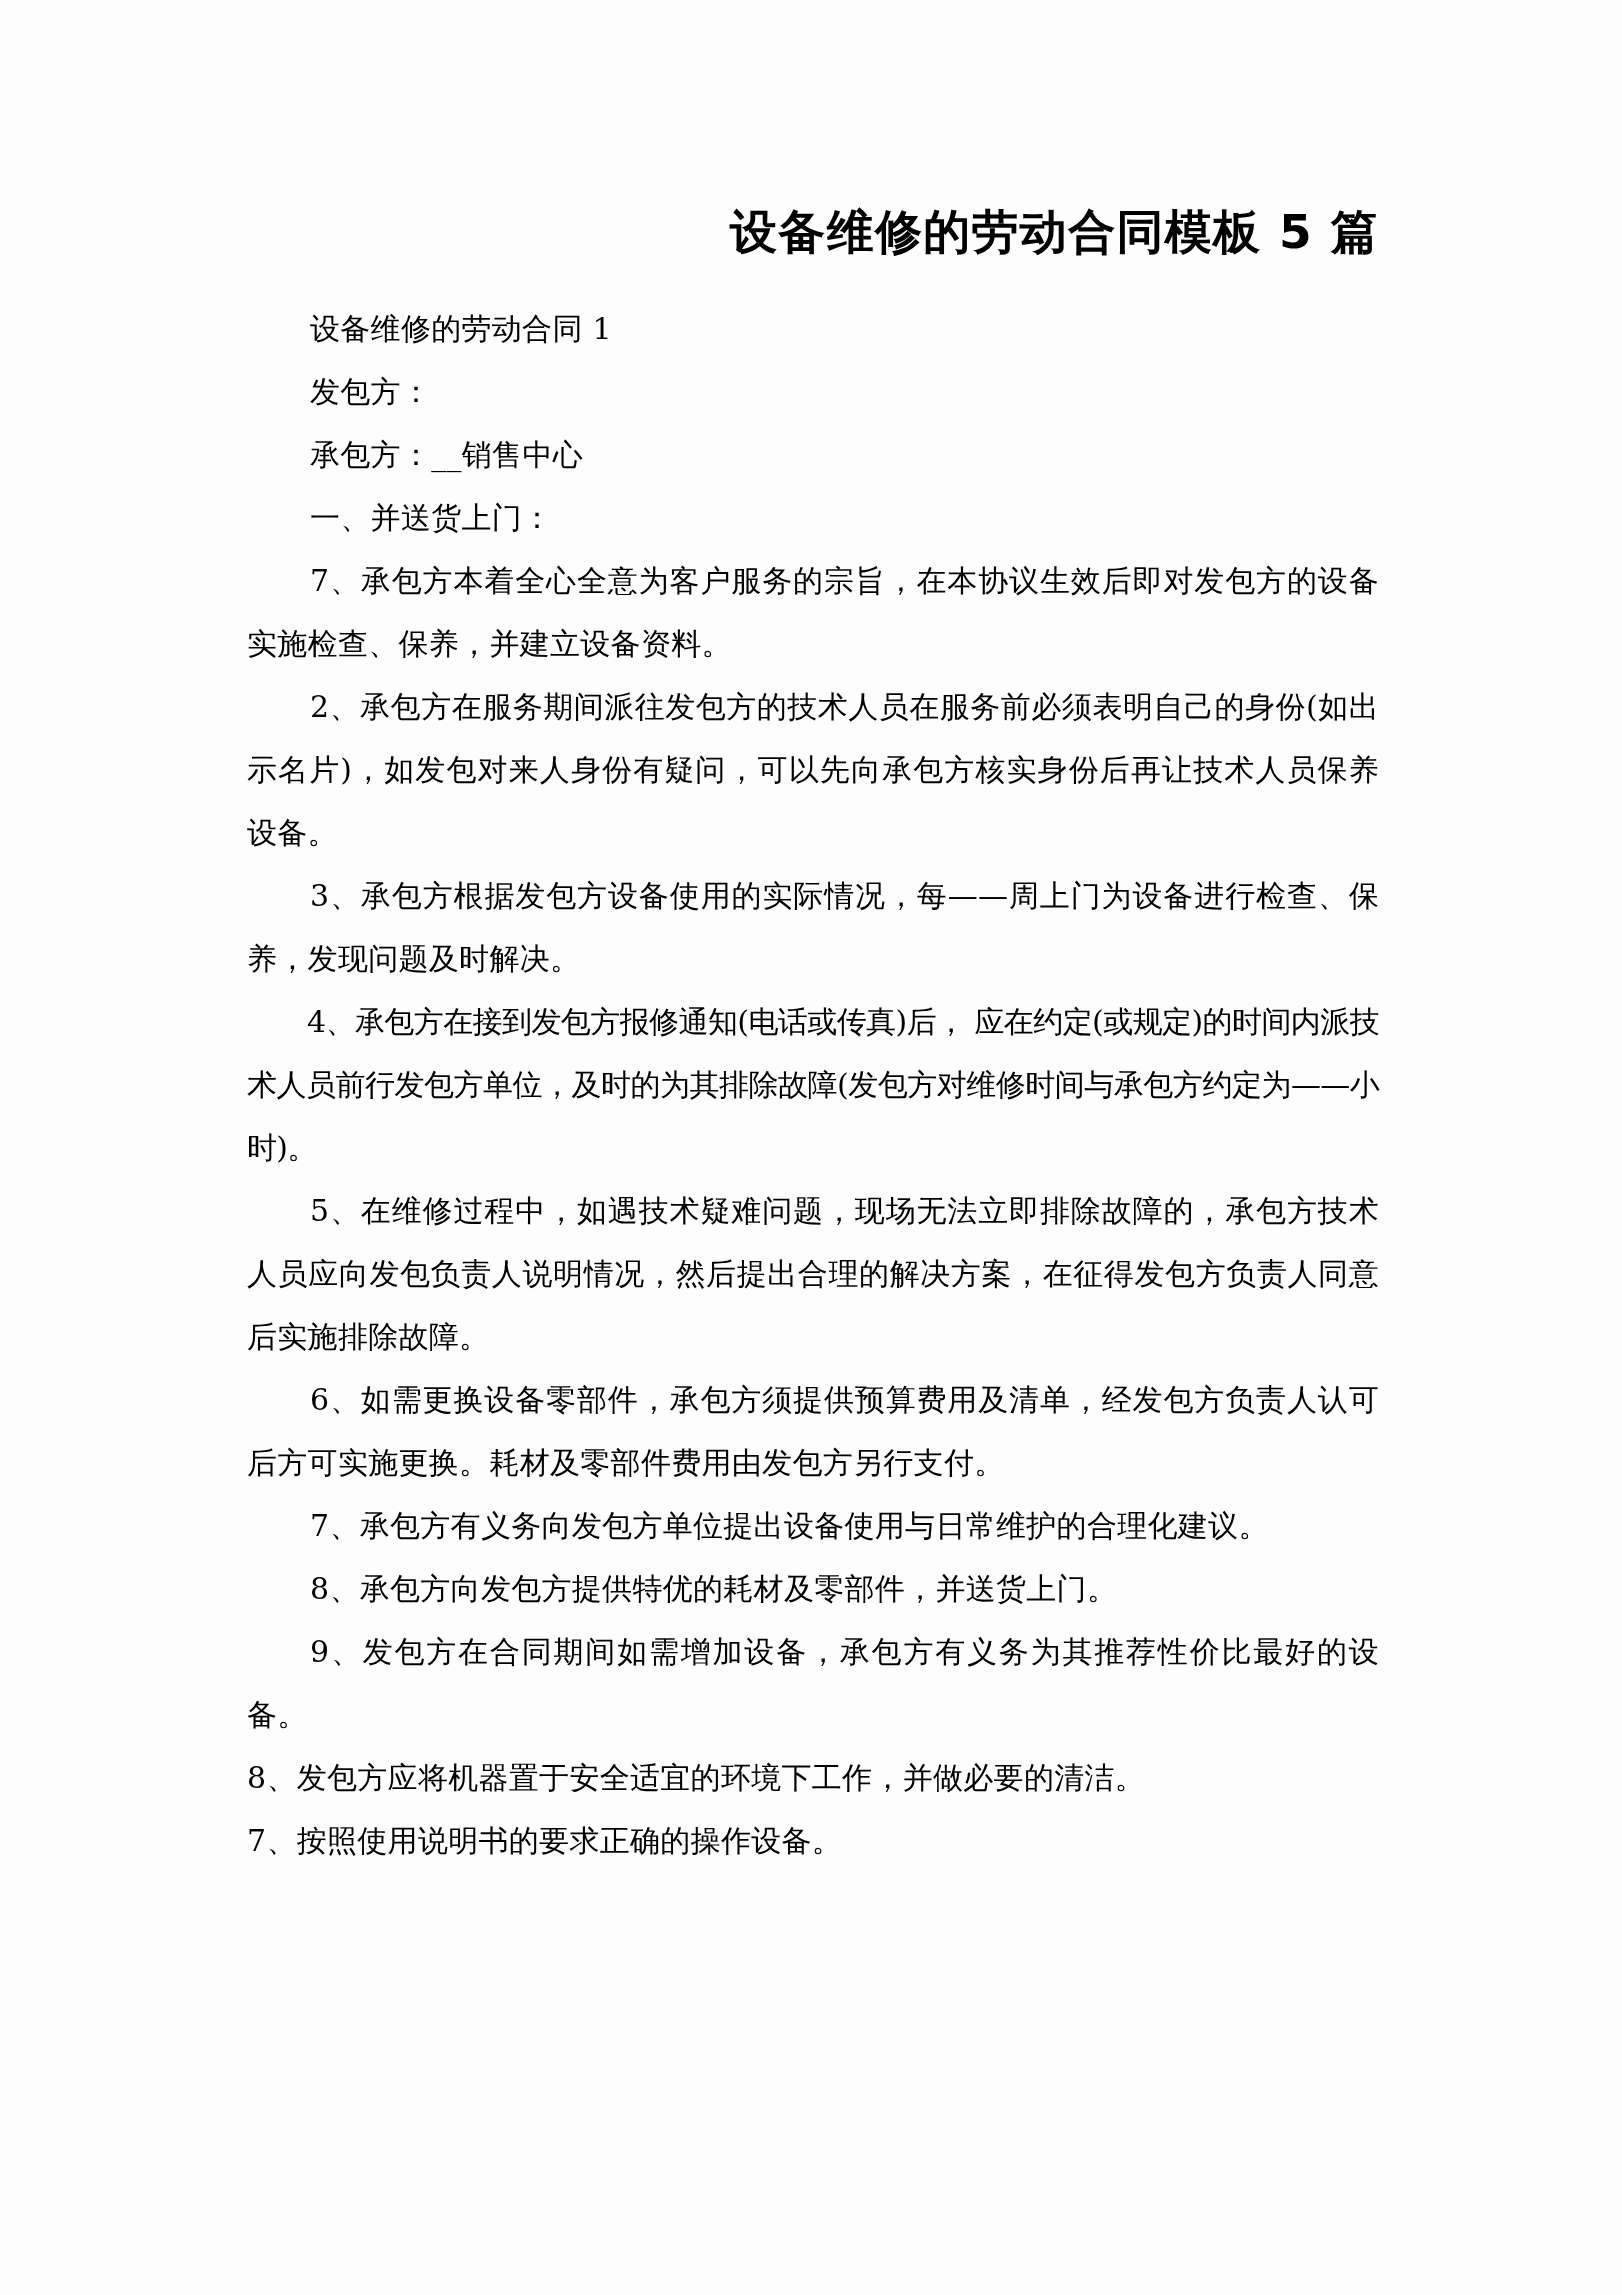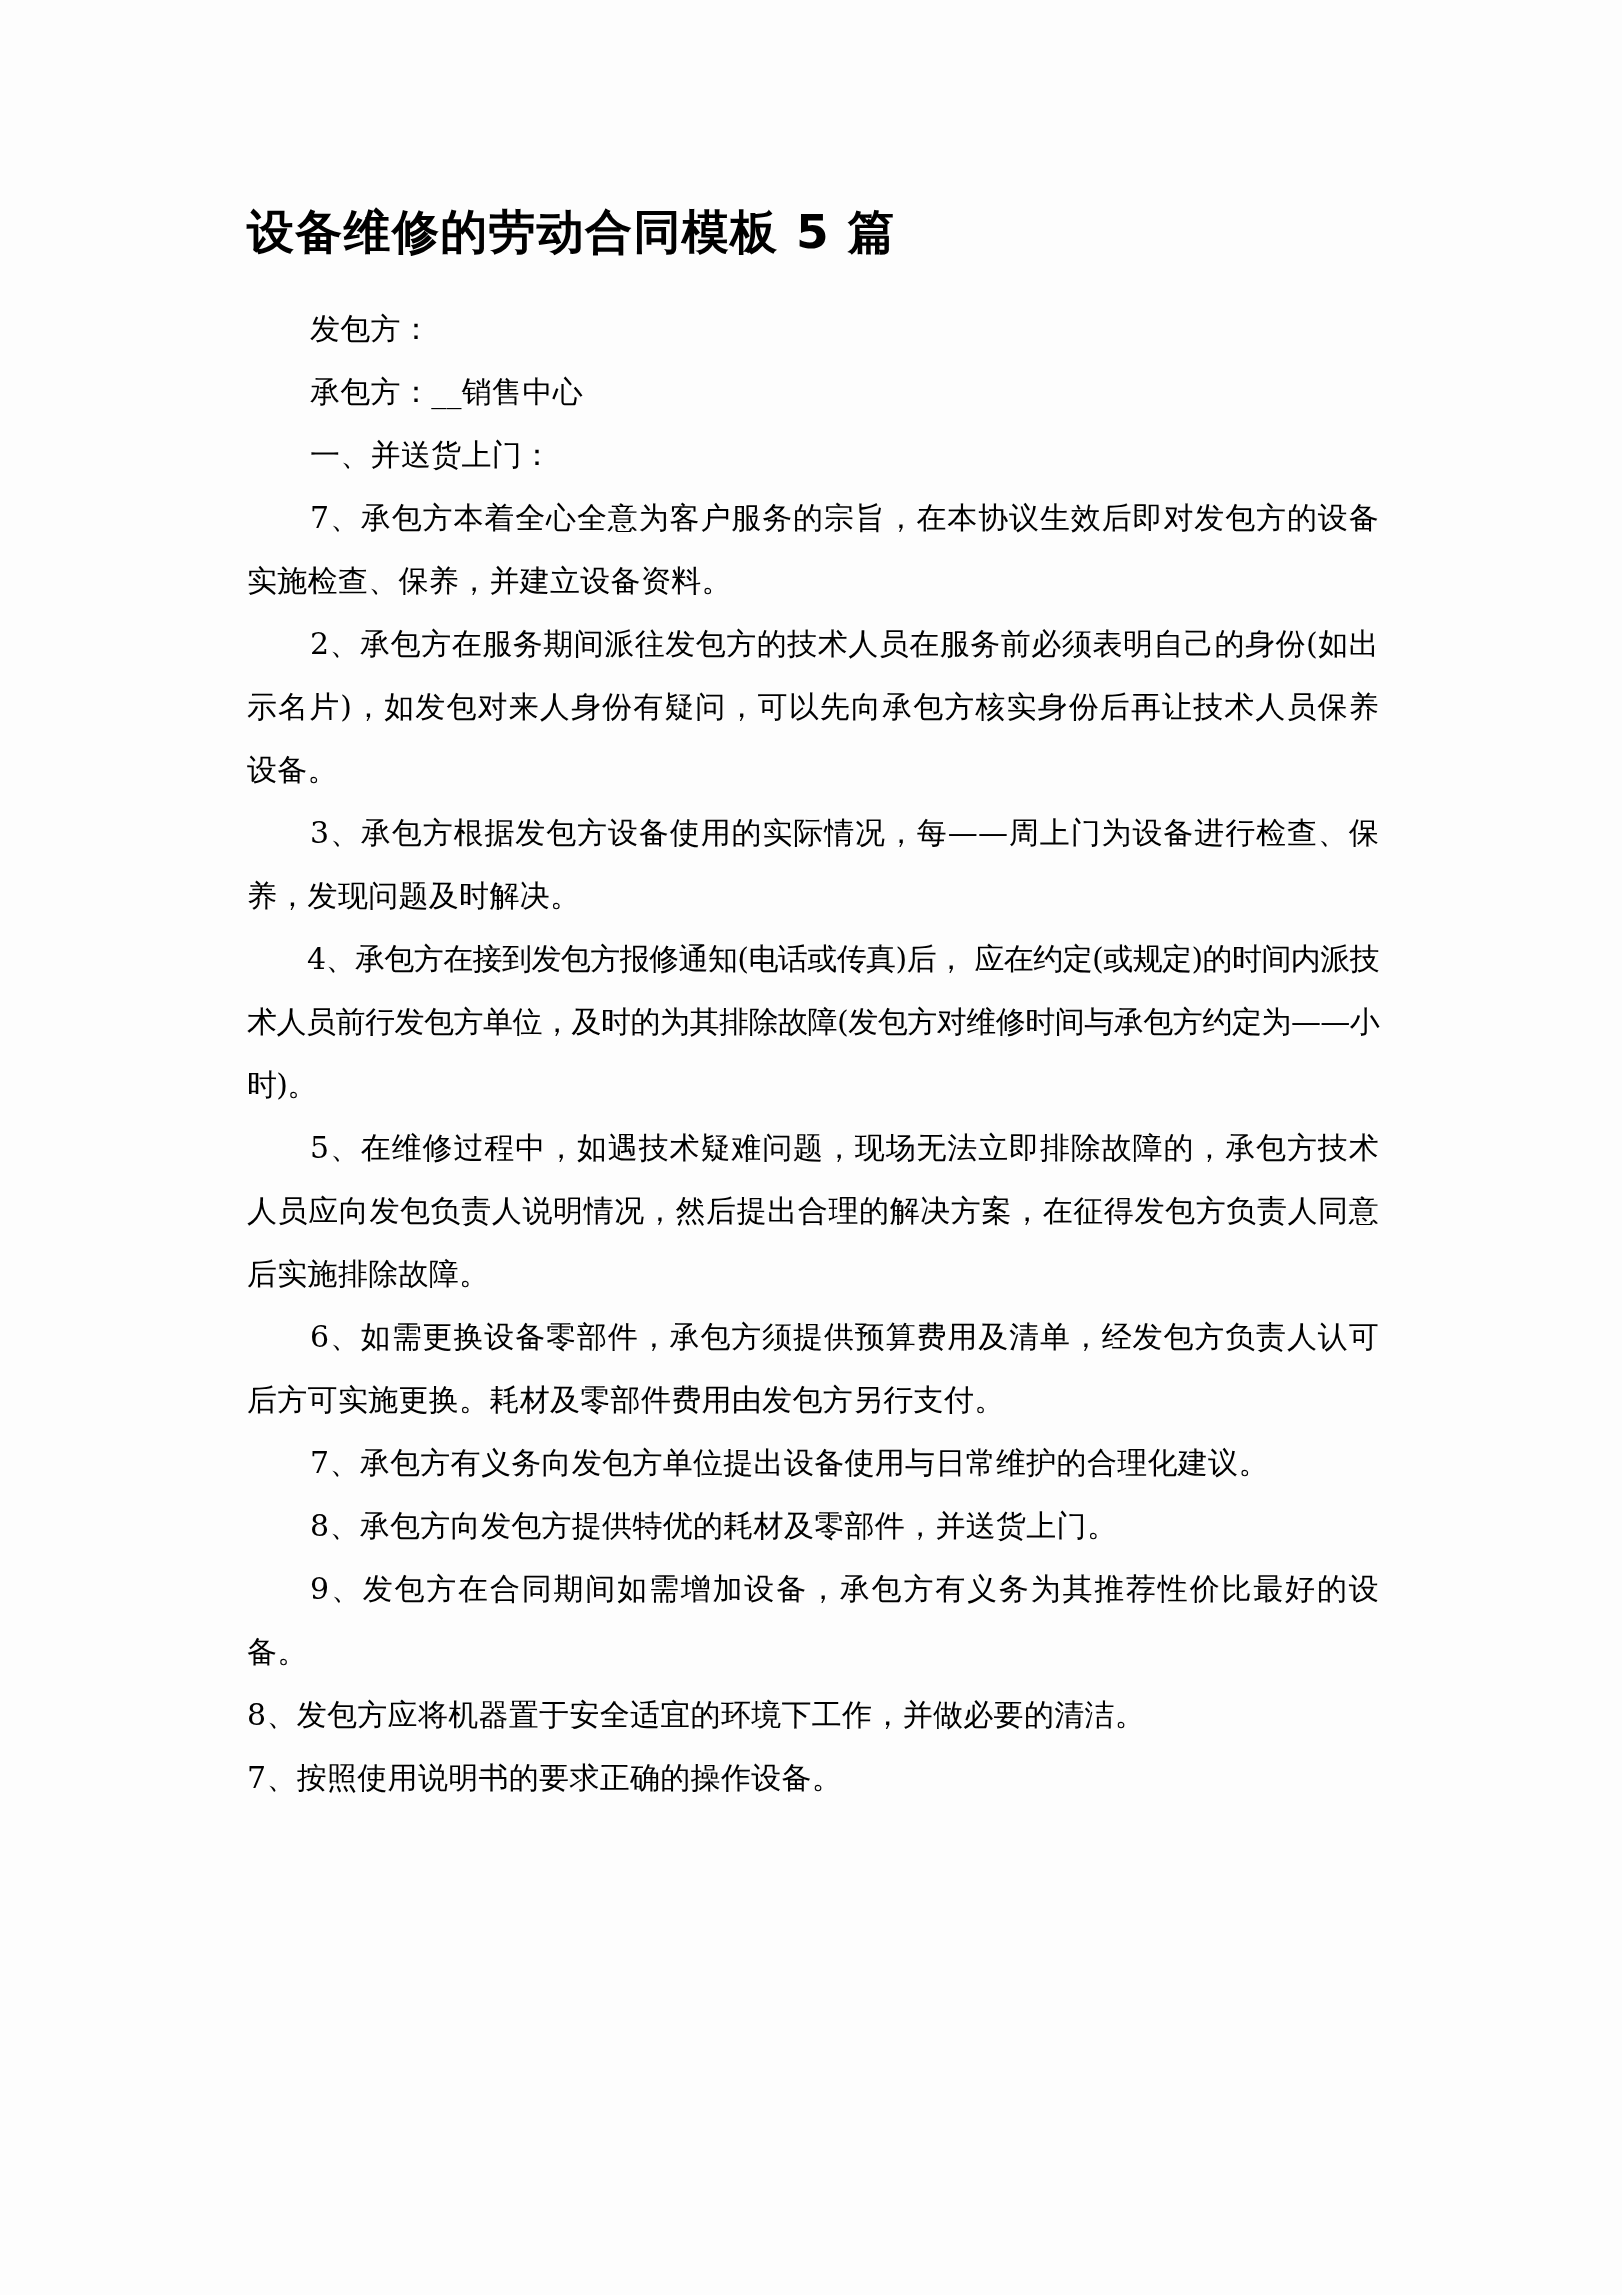--- a/index.html
+++ b/index.html
@@ -22,21 +22,21 @@
     position: absolute;
     left: 247px;
     top: 196px;
     width: 1132px;
   }
   .doc-title {
     font-family: "DejaVu Sans", "Liberation Sans", sans-serif;
     font-weight: bold;
     font-size: 47px;
     line-height: 72px;
-    text-align: left;
+    text-align: right;
     letter-spacing: 1.3px;
     margin: 0 0 29px 0;
     white-space: nowrap;
   }
   .para {
     font-size: 30px;
     line-height: 63px;
     text-align: justify;
     text-justify: inter-ideograph;
     margin: 0;
@@ -57,20 +57,21 @@
   }
 </style>
 </head>
 <body>
 
 <div class="page">
   <div class="content">
 
     <h1 class="doc-title">设备维修的劳动合同模板 5 篇</h1>
 
+    <p class="para indent">设备维修的劳动合同 1</p>
     <p class="para indent">发包方：</p>
     <p class="para indent">承包方：__销售中心</p>
     <p class="para indent">一、并送货上门：</p>
     <p class="para indent">7、承包方本着全心全意为客户服务的宗旨，在本协议生效后即对发包方的设备实施检查、保养，并建立设备资料。</p>
     <p class="para indent">2、承包方在服务期间派往发包方的技术人员在服务前必须表明自己的身份(如出示名片)，如发包对来人身份有疑问，可以先向承包方核实身份后再让技术人员保养设备。</p>
     <p class="para indent">3、承包方根据发包方设备使用的实际情况，每——周上门为设备进行检查、保养，发现问题及时解决。</p>
     <p class="para indent-tight tight">4、承包方在接到发包方报修通知(电话或传真)后， 应在约定(或规定)的时间内派技术人员前行发包方单位，及时的为其排除故障(发包方对维修时间与承包方约定为——小时)。</p>
     <p class="para indent">5、在维修过程中，如遇技术疑难问题，现场无法立即排除故障的，承包方技术人员应向发包负责人说明情况，然后提出合理的解决方案，在征得发包方负责人同意后实施排除故障。</p>
     <p class="para indent">6、如需更换设备零部件，承包方须提供预算费用及清单，经发包方负责人认可后方可实施更换。耗材及零部件费用由发包方另行支付。</p>
     <p class="para indent">7、承包方有义务向发包方单位提出设备使用与日常维护的合理化建议。</p>

